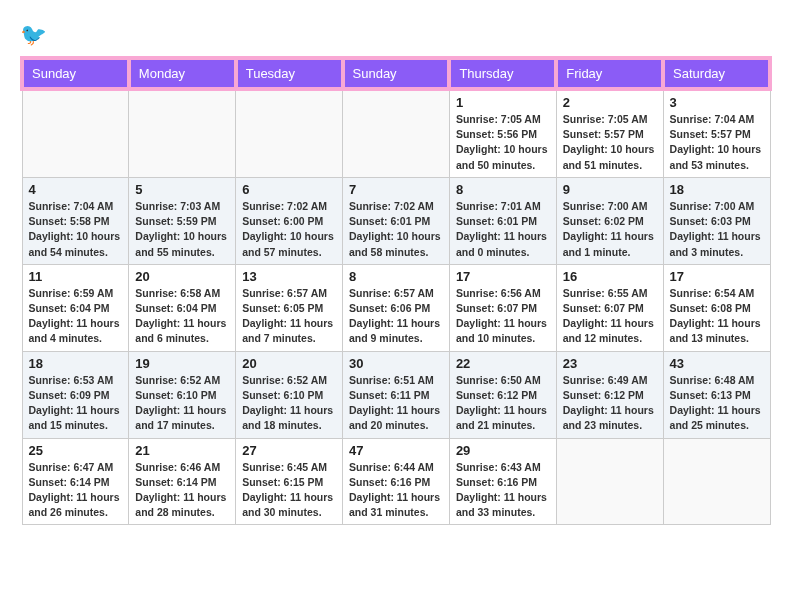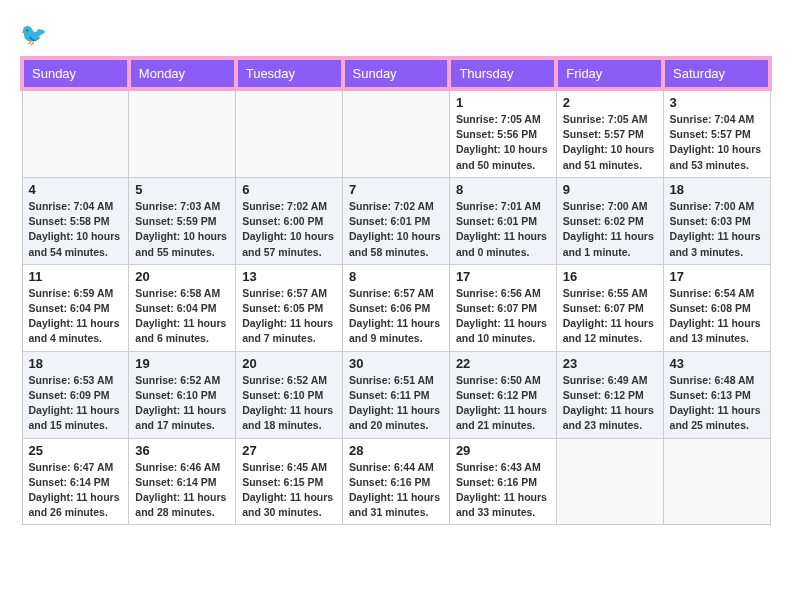--- a/index.html
+++ b/index.html
@@ -225,29 +225,29 @@
           <div class="day-number">43</div>
           <div class="day-info">Sunrise: 6:48 AM<br>Sunset: 6:13 PM<br>Daylight: 11 hours and 25 minutes.</div>
         </td>
       </tr>
       <tr>
         <td>
           <div class="day-number">25</div>
           <div class="day-info">Sunrise: 6:47 AM<br>Sunset: 6:14 PM<br>Daylight: 11 hours and 26 minutes.</div>
         </td>
         <td>
-          <div class="day-number">36</div>
+          <div class="day-number">21</div>
           <div class="day-info">Sunrise: 6:46 AM<br>Sunset: 6:14 PM<br>Daylight: 11 hours and 28 minutes.</div>
         </td>
         <td>
           <div class="day-number">27</div>
           <div class="day-info">Sunrise: 6:45 AM<br>Sunset: 6:15 PM<br>Daylight: 11 hours and 30 minutes.</div>
         </td>
         <td>
-          <div class="day-number">28</div>
+          <div class="day-number">47</div>
           <div class="day-info">Sunrise: 6:44 AM<br>Sunset: 6:16 PM<br>Daylight: 11 hours and 31 minutes.</div>
         </td>
         <td>
           <div class="day-number">29</div>
           <div class="day-info">Sunrise: 6:43 AM<br>Sunset: 6:16 PM<br>Daylight: 11 hours and 33 minutes.</div>
         </td>
         <td class="empty-cell"></td>
         <td class="empty-cell"></td>
       </tr>
     </tbody>

